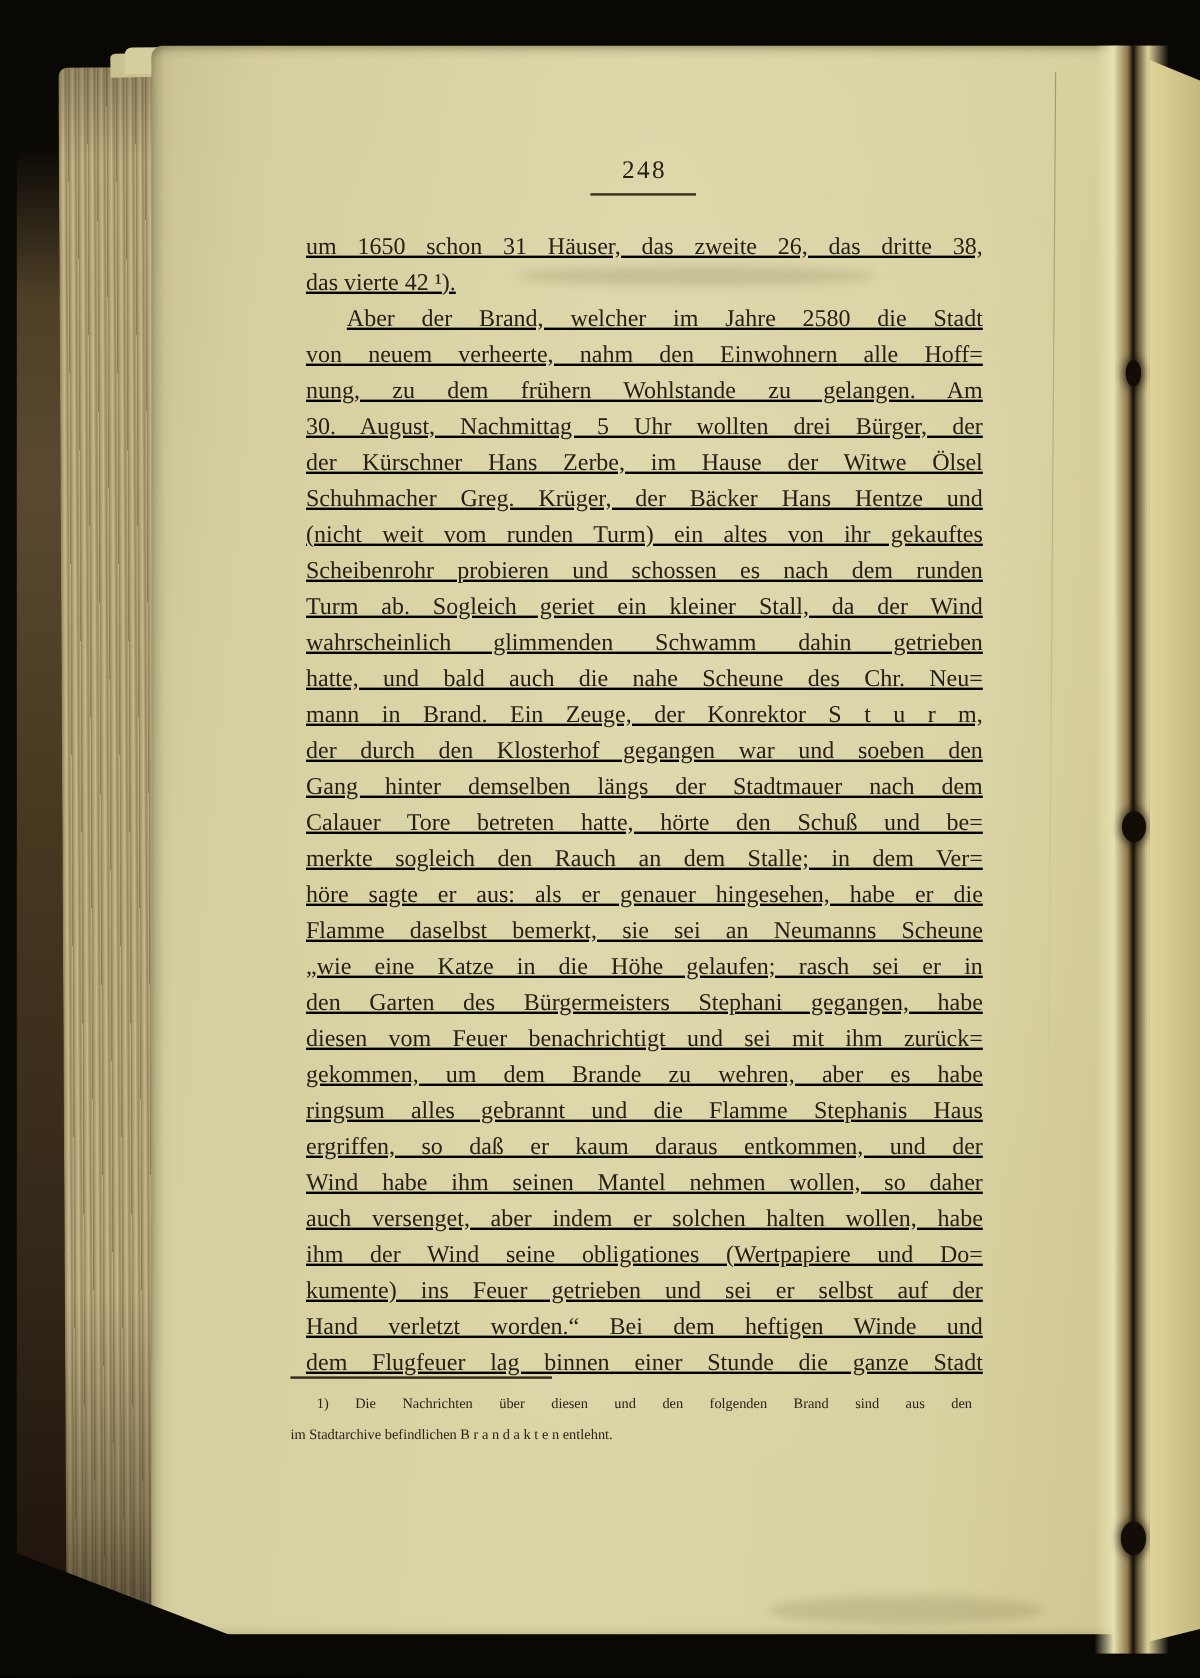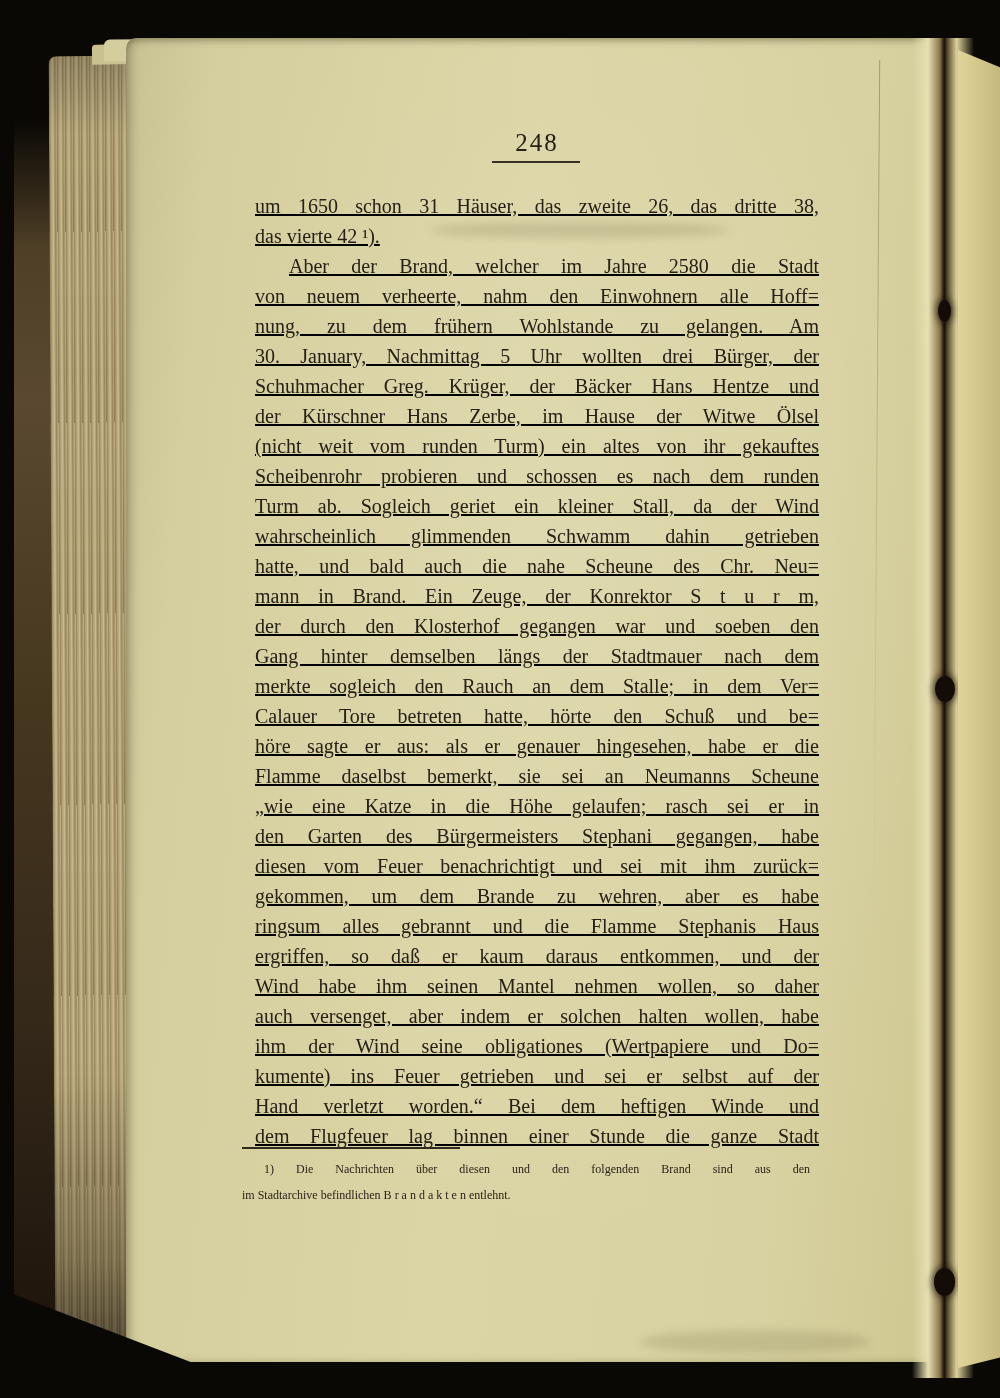--- a/index.html
+++ b/index.html
@@ -61,21 +61,21 @@
   .stitch2{left:935px;top:676px;width:20px;height:26px;}
   .stitch3{left:934px;top:1268px;width:21px;height:28px;}
   .page-next{
     position:absolute;left:958px;top:46px;width:42px;height:1322px;
     background:linear-gradient(90deg,#e0d49c 0%,#d4c88c 45%,#c4b87e 100%);
     clip-path:polygon(0 0.3%,100% 1.6%,100% 99.2%,0 100%);
   }
   
   .pageno-wrap{
     position:absolute;left:255px;top:129px;width:564px;height:26px;
-    text-align:center;font-size:25px;letter-spacing:2px;color:#262016;
+    text-align:center;font-size:21px;letter-spacing:2px;color:#262016;
   }
   .pageno-rule{position:absolute;left:492px;top:161px;width:88px;height:2px;background:#38311f;}
   .textblock{position:absolute;left:255px;top:191px;width:564px;text-decoration:underline;}
   .line{
     height:30px;line-height:30px;font-size:20px;color:#272017;
     text-align:justify;text-align-last:justify;
   }
   .line.end{text-align-last:left;}
   .line.ind{text-indent:34px;}
   .fn-rule{position:absolute;left:242px;top:1147px;width:218px;height:2px;background:#30291d;}
@@ -104,33 +104,33 @@
 
   <div class="pageno-wrap">248</div>
   <div class="pageno-rule"></div>
 
   <div class="textblock">
     <div class="line">um 1650 schon 31 Häuser, das zweite 26, das dritte 38,</div>
     <div class="line end">das vierte 42 ¹).</div>
     <div class="line ind">Aber der Brand, welcher im Jahre 2580 die Stadt</div>
     <div class="line">von neuem verheerte, nahm den Einwohnern alle Hoff=</div>
     <div class="line">nung, zu dem frühern Wohlstande zu gelangen. Am</div>
-    <div class="line">30. January, Nachmittag 5 Uhr wollten drei Bürger, der</div>
+    <div class="line">30. August, Nachmittag 5 Uhr wollten drei Bürger, der</div>
+    <div class="line">der Kürschner Hans Zerbe, im Hause der Witwe Ölsel</div>
     <div class="line">Schuhmacher Greg. Krüger, der Bäcker Hans Hentze und</div>
-    <div class="line">der Kürschner Hans Zerbe, im Hause der Witwe Ölsel</div>
     <div class="line">(nicht weit vom runden Turm) ein altes von ihr gekauftes</div>
     <div class="line">Scheibenrohr probieren und schossen es nach dem runden</div>
     <div class="line">Turm ab.  Sogleich geriet ein kleiner Stall, da der Wind</div>
     <div class="line">wahrscheinlich glimmenden Schwamm dahin getrieben</div>
     <div class="line">hatte, und bald auch die nahe Scheune des Chr. Neu=</div>
     <div class="line">mann in Brand.  Ein Zeuge, der Konrektor S t u r m,</div>
     <div class="line">der durch den Klosterhof gegangen war und soeben den</div>
     <div class="line">Gang hinter demselben längs der Stadtmauer nach dem</div>
+    <div class="line">Calauer Tore betreten hatte, hörte den Schuß und be=</div>
     <div class="line">merkte sogleich den Rauch an dem Stalle; in dem Ver=</div>
-    <div class="line">Calauer Tore betreten hatte, hörte den Schuß und be=</div>
     <div class="line">höre sagte er aus: als er genauer hingesehen, habe er die</div>
     <div class="line">Flamme daselbst bemerkt, sie sei an Neumanns Scheune</div>
     <div class="line">„wie eine Katze in die Höhe gelaufen; rasch sei er in</div>
     <div class="line">den Garten des Bürgermeisters Stephani gegangen, habe</div>
     <div class="line">diesen vom Feuer benachrichtigt und sei mit ihm zurück=</div>
     <div class="line">gekommen, um dem Brande zu wehren, aber es habe</div>
     <div class="line">ringsum alles gebrannt und die Flamme Stephanis Haus</div>
     <div class="line">ergriffen, so daß er kaum daraus entkommen, und der</div>
     <div class="line">Wind habe ihm seinen Mantel nehmen wollen, so daher</div>
     <div class="line">auch versenget, aber indem er solchen halten wollen, habe</div>

